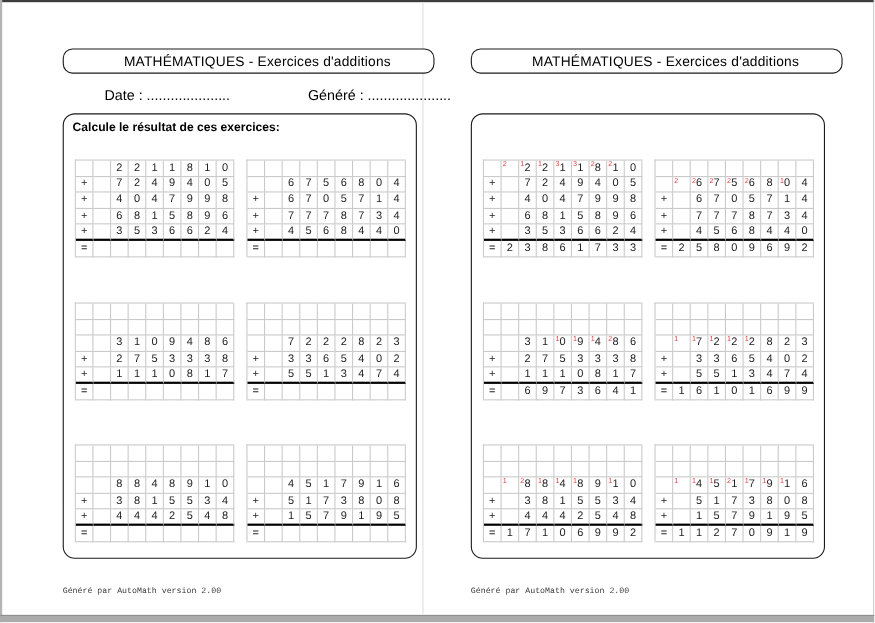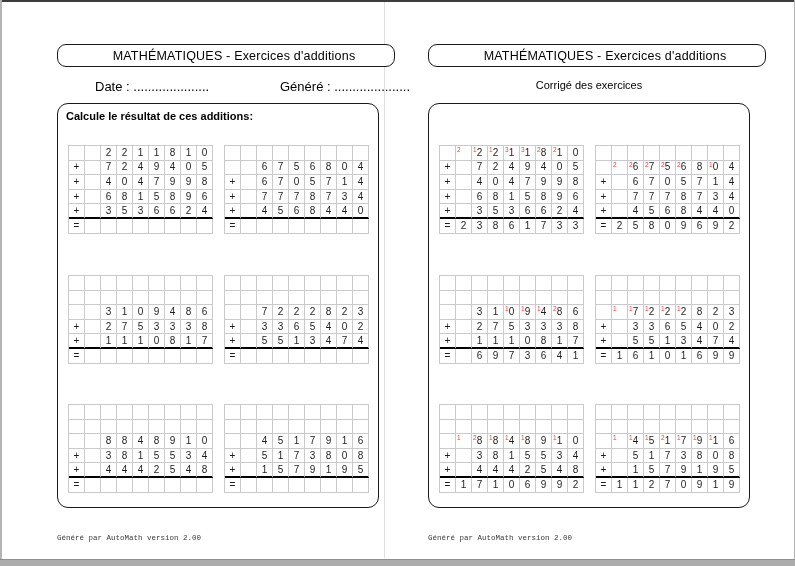--- a/index.html
+++ b/index.html
@@ -52,28 +52,27 @@
   <div class="frame-right" style="background: rgb(180, 180, 180);"></div>
   <div class="frame-bottom" style="background: rgb(172, 172, 172); border-top: 1px solid rgb(143, 143, 143);"></div>
   <div class="page-divider" style="background: rgb(223, 223, 223);"></div>
 
   <div class="title-box tb-left">
     <span>MATHÉMATIQUES - Exercices d'additions</span>
   </div>
   <span class="sub-label date-label">Date : .....................</span>
   <span class="sub-label name-label">Généré : .....................</span>
   <div class="work-box wb-left">
-    <span class="instruction">Calcule le résultat de ces additions:</span>
+    <span class="instruction">Calcule le résultat de ces exercices:</span>
   </div>
   <div class="footer ft-left">Généré par AutoMath version 2.00</div>
 
   <div class="title-box tb-right">
     <span>MATHÉMATIQUES - Exercices d'additions</span>
   </div>
-  <div class="corrige-subtitle">Corrigé des exercices</div>
   <div class="work-box wb-right"></div>
   <div class="footer ft-right">Généré par AutoMath version 2.00</div>
 
   <div id="grid-layer">
       <div class="grid" style="left: 68px; top: 145px;">
         <div class="cell"></div>
         <div class="cell"></div>
         <div class="cell">
           <span>2</span>
         </div>

